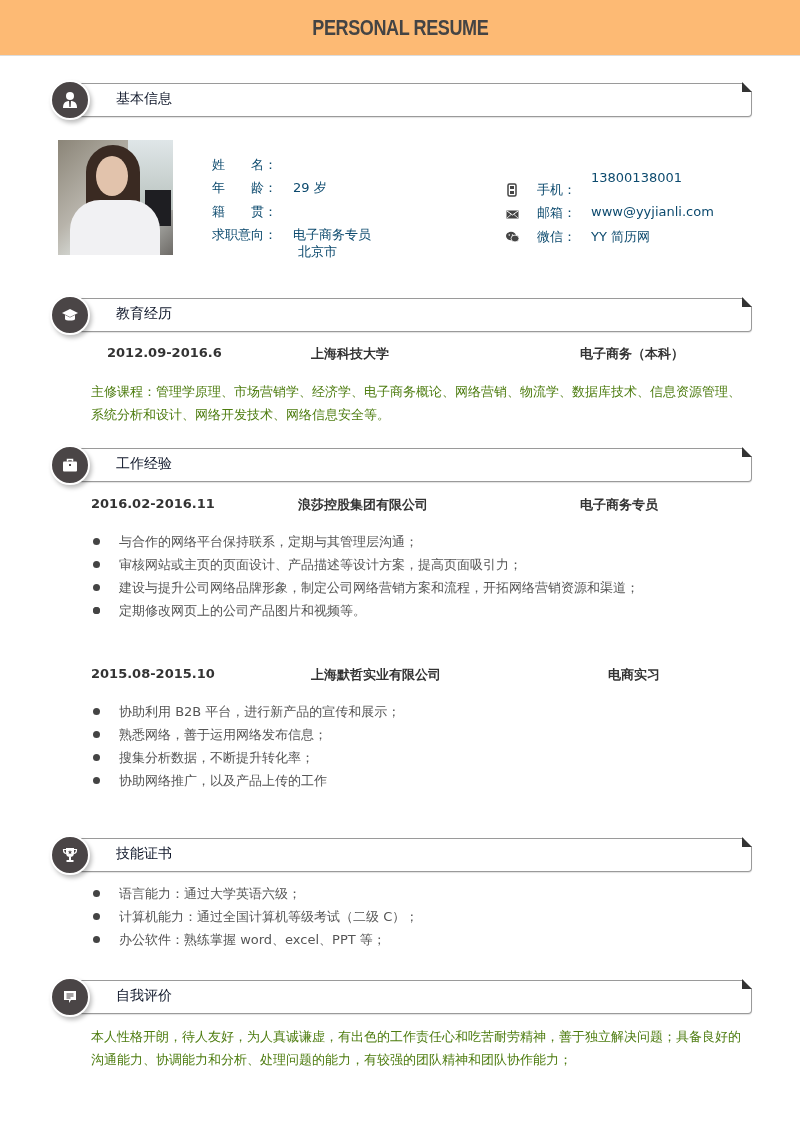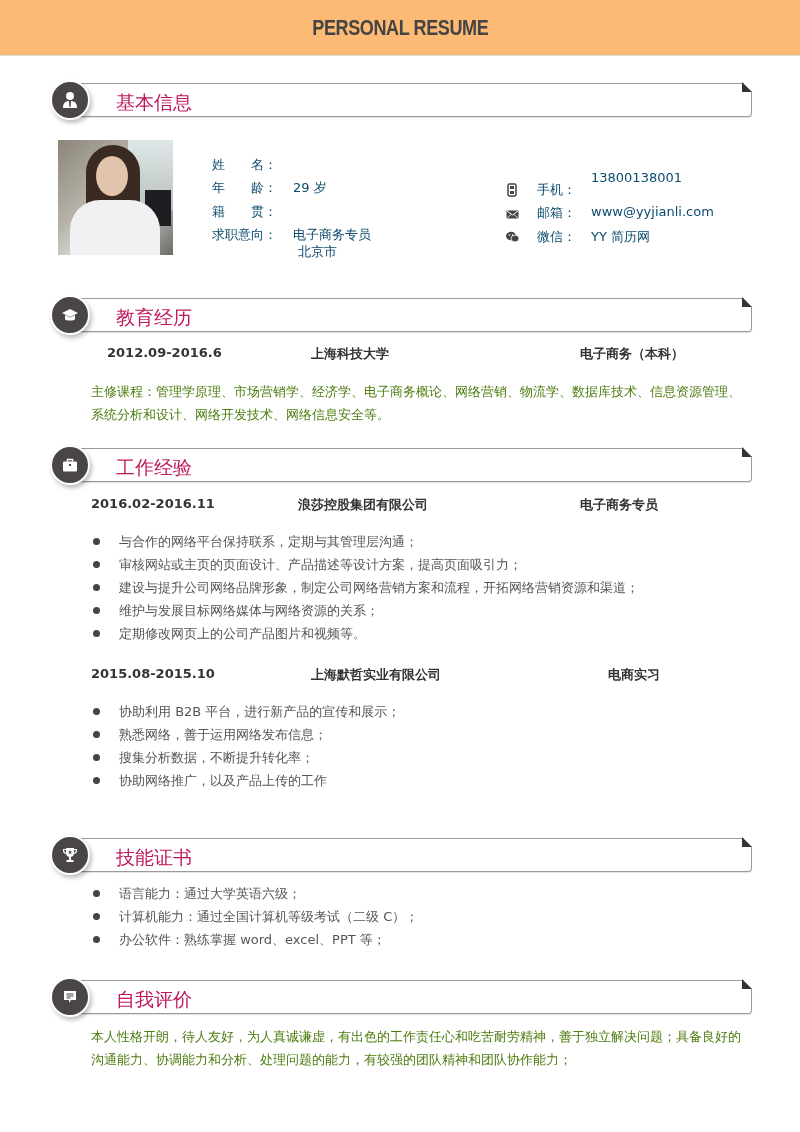--- a/index.html
+++ b/index.html
@@ -34,21 +34,21 @@
     border-style: solid; border-width: 10px 0 0 10px;
     border-color: transparent transparent transparent #333333;
   }
   .section-circle {
     position: absolute; left: 0; top: 0; width: 40px; height: 40px; border-radius: 50%;
     background: #4a4546; border: 2px solid #ffffff;
     box-shadow: 2px 3px 4px rgba(0,0,0,0.25);
     display: flex; align-items: center; justify-content: center; z-index: 2;
   }
   .section-title {
-    position: absolute; left: 66px; top: 10px; font-size: 19px; color: #be185d; font-weight: normal;
+    position: absolute; left: 66px; top: 10px; font-size: 14px; color: #0f172a; font-weight: normal;
   }
 
   .photo {
     position: absolute; left: 58px; top: 140px; width: 115px; height: 115px;
     background: linear-gradient(135deg, #8b8578 0%, #b8b4ab 40%, #d8dcd8 60%, #6d6a66 100%);
     overflow: hidden;
   }
   .photo .window { position: absolute; right: 0; top: 0; width: 45px; height: 70px; background: linear-gradient(180deg,#dfe6e8,#b9c2be); }
   .photo .hair { position: absolute; left: 28px; top: 5px; width: 54px; height: 80px; border-radius: 27px 27px 10px 10px; background: #3a2a22; }
   .photo .face { position: absolute; left: 38px; top: 16px; width: 32px; height: 40px; border-radius: 50%; background: #e2c3ac; }
@@ -168,21 +168,21 @@
   <span class="section-title">工作经验</span>
 </div>
 
 <span class="row-head" style="left:91px;top:496px;">2016.02-2016.11</span>
 <span class="row-head" style="left:298px;top:496px;">浪莎控股集团有限公司</span>
 <span class="row-head" style="left:580px;top:496px;">电子商务专员</span>
 <ul class="bullets" style="top:530px;">
   <li><span class="dot"></span><span>与合作的网络平台保持联系，定期与其管理层沟通；</span></li>
   <li><span class="dot"></span><span>审核网站或主页的页面设计、产品描述等设计方案，提高页面吸引力；</span></li>
   <li><span class="dot"></span><span>建设与提升公司网络品牌形象，制定公司网络营销方案和流程，开拓网络营销资源和渠道；</span></li>
-  <li><span class="dot"></span><span>维护与发展目标网络媒体与网络资源的关系；</span></li>
+  <li><span class="dot"></span></li>
   <li><span class="dot"></span><span>定期修改网页上的公司产品图片和视频等。</span></li>
 </ul>
 
 <span class="row-head" style="left:91px;top:666px;">2015.08-2015.10</span>
 <span class="row-head" style="left:311px;top:666px;">上海默哲实业有限公司</span>
 <span class="row-head" style="left:580px;top:666px;margin-left:28px;">电商实习</span>
 <ul class="bullets" style="top:700px;">
   <li><span class="dot"></span><span>协助利用 B2B 平台，进行新产品的宣传和展示；</span></li>
   <li><span class="dot"></span><span>熟悉网络，善于运用网络发布信息；</span></li>
   <li><span class="dot"></span><span>搜集分析数据，不断提升转化率；</span></li>

